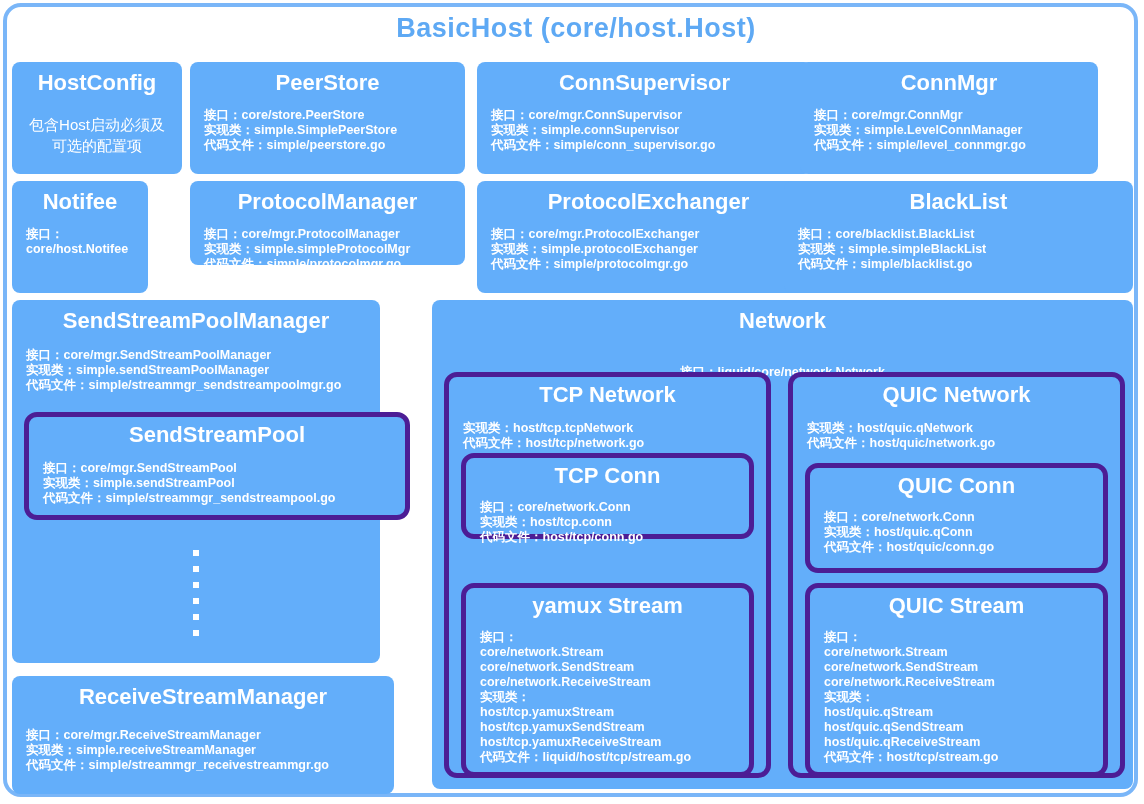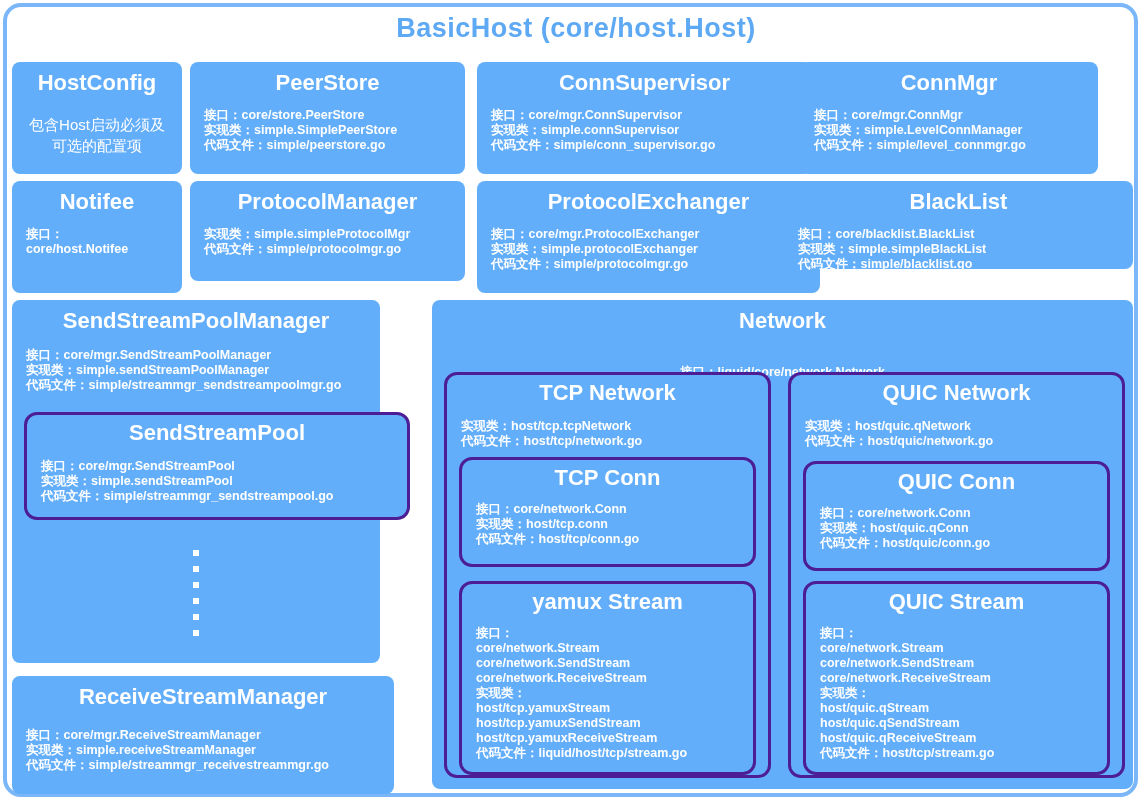--- a/index.html
+++ b/index.html
@@ -26,21 +26,21 @@
   .box-title.small-top{top:5px;}
   .box-lines{
     position:absolute;left:14px;right:8px;top:46px;
     font-size:12.5px;font-weight:bold;line-height:15px;white-space:nowrap;
   }
   .centered-desc{
     position:absolute;left:0;top:52px;width:100%;text-align:center;
     font-size:15px;font-weight:normal;line-height:21px;
   }
   .inner-box{
-    position:absolute;background:#63AEFA;border:3px solid #4c1d95;
+    position:absolute;background:#63AEFA;border:5px solid #4c1d95;
     border-radius:13px;box-sizing:border-box;text-decoration:underline;
   }
   .net-subtitle{
     position:absolute;left:0;top:48px;width:100%;text-align:center;
     font-size:12.5px;font-weight:bold;margin-top:16px;
   }
   .dots-column{
     position:absolute;left:calc(50% - 3px);top:250px;
     display:flex;flex-direction:column;gap:10px;
   }
@@ -81,46 +81,47 @@
 
 <div class="box" style="left:784px;top:62px;width:298px;height:112px;margin-left:16px;">
   <div class="box-title">ConnMgr</div>
   <div class="box-lines">
       <div>接口：core/mgr.ConnMgr</div>
       <div>实现类：simple.LevelConnManager</div>
       <div>代码文件：simple/level_connmgr.go</div>
     </div>
 </div>
 
-<div class="box" style="left:12px;top:181px;width:170px;height:112px;">
+<div class="box" style="left:12px;top:181px;width:136px;height:112px;">
   <div class="box-title">Notifee</div>
   <div class="box-lines">
       <div>接口：</div>
       <div>core/host.Notifee</div>
     </div>
 </div>
 
-<div class="box" style="left:190px;top:181px;width:275px;height:100px;">
+<div class="box" style="left:190px;top:181px;width:275px;height:84px;">
   <div class="box-title">ProtocolManager</div>
   <div class="box-lines">
+      <div>接口：core/mgr.ProtocolManager</div>
       <div>实现类：simple.simpleProtocolMgr</div>
       <div>代码文件：simple/protocolmgr.go</div>
     </div>
 </div>
 
 <div class="box" style="left:477px;top:181px;width:343px;height:112px;">
   <div class="box-title">ProtocolExchanger</div>
   <div class="box-lines">
       <div>接口：core/mgr.ProtocolExchanger</div>
       <div>实现类：simple.protocolExchanger</div>
       <div>代码文件：simple/protocolmgr.go</div>
     </div>
 </div>
 
-<div class="box" style="left:784px;top:181px;width:349px;height:88px;">
+<div class="box" style="left:784px;top:181px;width:349px;height:112px;">
   <div class="box-title">BlackList</div>
   <div class="box-lines">
       <div>接口：core/blacklist.BlackList</div>
       <div>实现类：simple.simpleBlackList</div>
       <div>代码文件：simple/blacklist.go</div>
     </div>
 </div>
 
 <div class="box" style="left:12px;top:300px;width:368px;height:363px;">
   <div class="box-title">SendStreamPoolManager</div>
@@ -162,21 +163,21 @@
   <div class="box-title">Network</div>
   <div class="net-subtitle">接口：liquid/core/network.Network</div>
 
   <div class="inner-box" style="left:12px;top:72px;width:327px;height:406px;">
     <div class="box-title small-top">TCP Network</div>
     <div class="box-lines" style="top:44px;">
         <div>实现类：host/tcp.tcpNetwork</div>
         <div>代码文件：host/tcp/network.go</div>
       </div>
 
-    <div class="inner-box" style="left:12px;right:12px;top:82px;height:110px;padding-left:40px;">
+    <div class="inner-box" style="left:12px;right:12px;top:76px;height:86px;padding-left:40px;">
       <div class="box-title small-top">TCP Conn</div>
       <div class="box-lines" style="top:42px;">
           <div>接口：core/network.Conn</div>
           <div>实现类：host/tcp.conn</div>
           <div>代码文件：host/tcp/conn.go</div>
         </div>
     </div>
 
     <div class="inner-box" style="left:12px;right:12px;top:206px;height:194px;">
       <div class="box-title small-top">yamux Stream</div>

